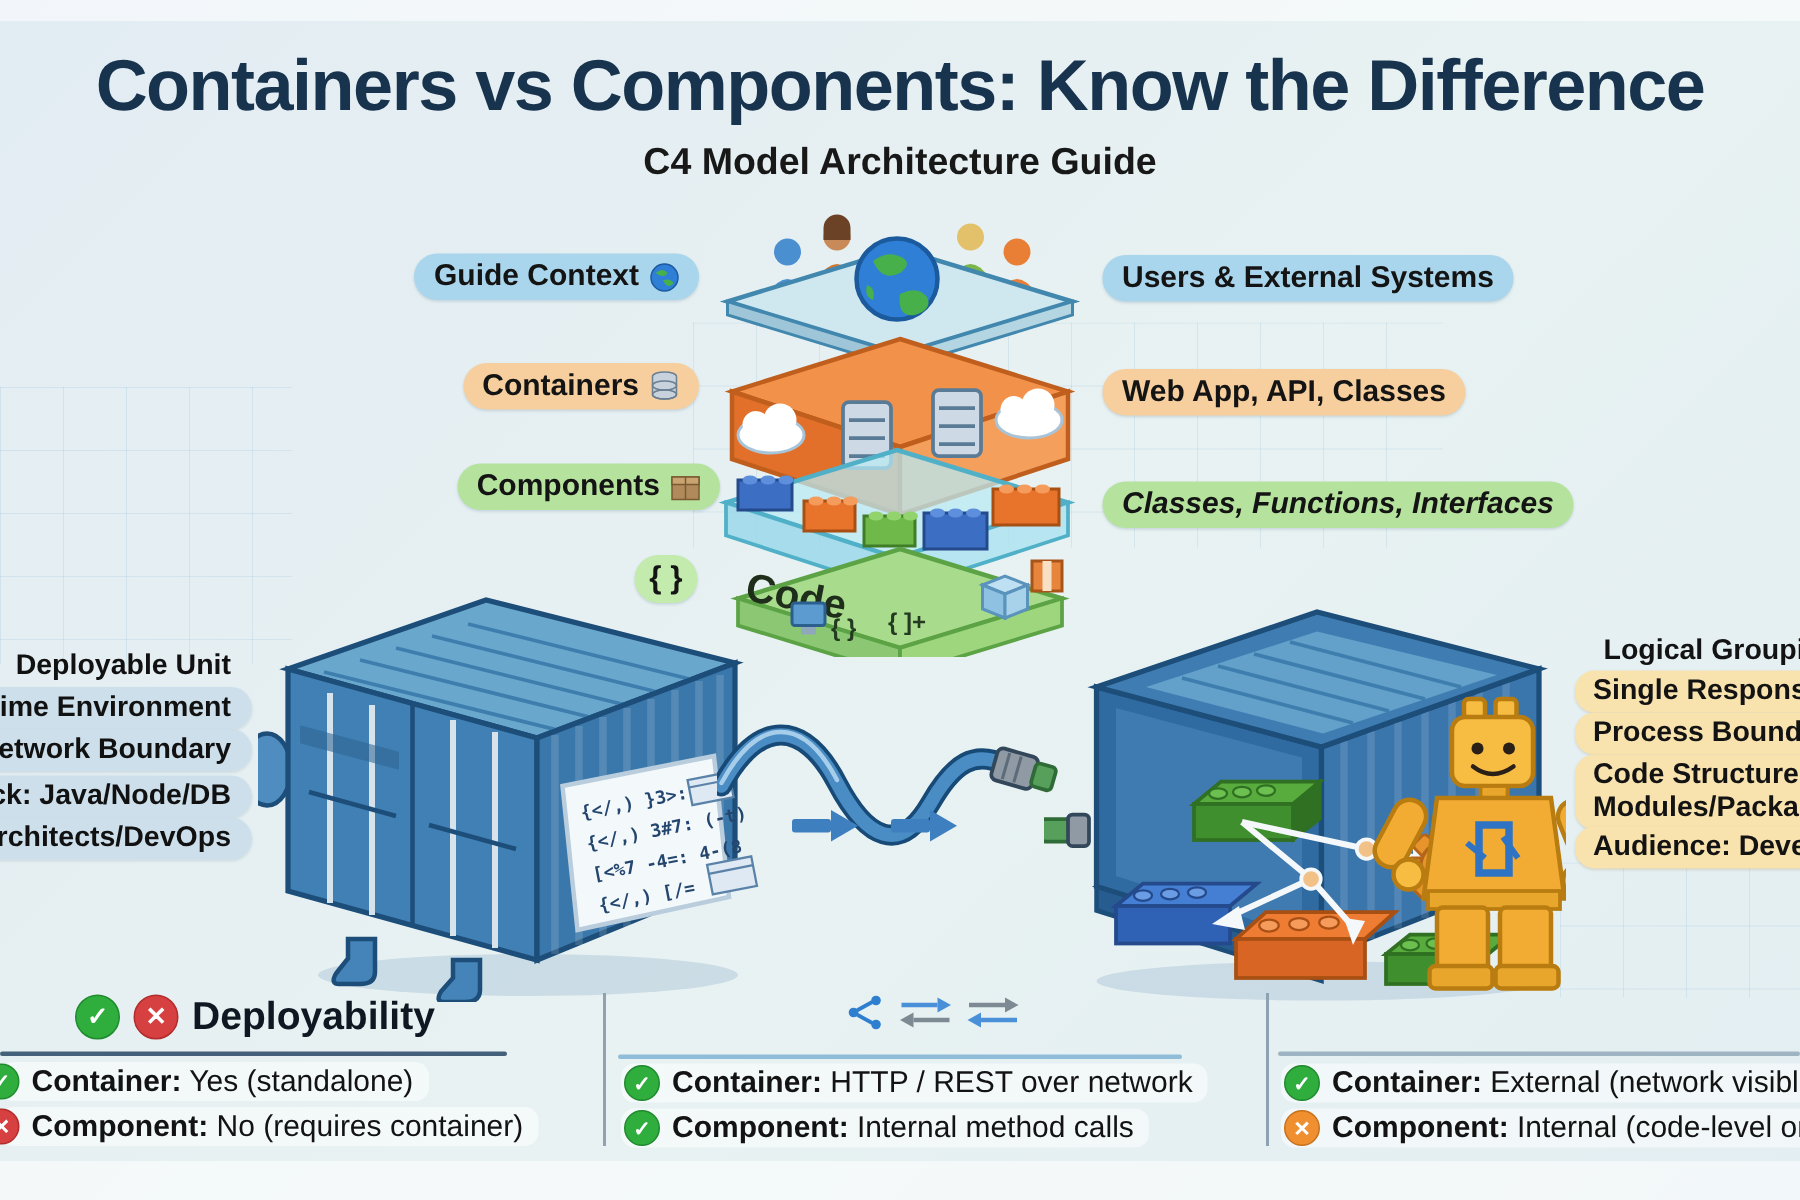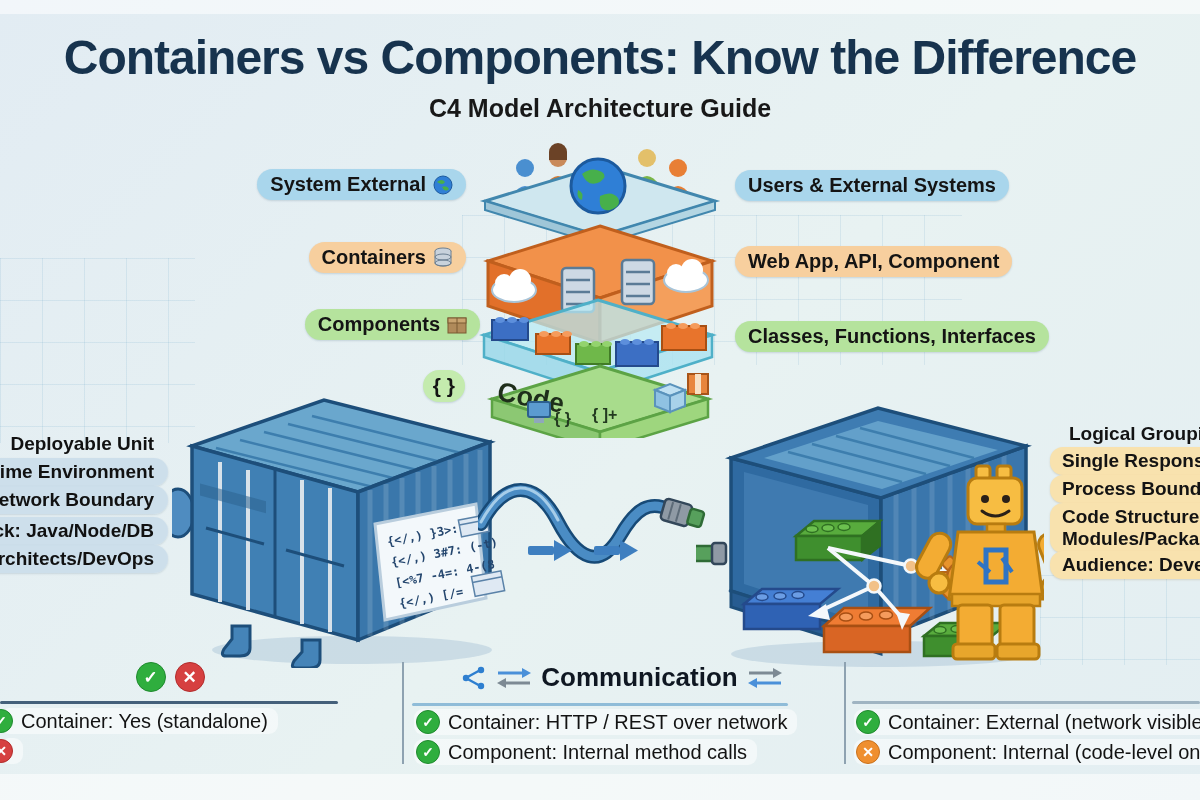--- a/index.html
+++ b/index.html
@@ -37,21 +37,21 @@
   .rlabel.bg{background:#f8e2ae;box-shadow:0 1px 2px rgba(120,90,30,.18);}
   .rlabel .ln{display:block;line-height:22px;}
   
   .cmp-head{position:absolute;display:flex;align-items:center;justify-content:center;gap:9px;
     font-size:26px;font-weight:800;color:#0f1722;white-space:nowrap;}
   .rule{position:absolute;height:3px;border-radius:2px;}
   .vdiv{position:absolute;width:2px;background:#8ea2b1;}
   .cmp-rows{position:absolute;display:flex;flex-direction:column;gap:4px;}
   .cmp-row{display:flex;align-items:center;gap:8px;font-size:20px;color:#131313;
     background:rgba(255,255,255,.5);border-radius:9px;padding:1px 10px 1px 2px;white-space:nowrap;width:max-content;}
-  .cmp-row b{font-weight:400;}
+  .cmp-row b{font-weight:700;}
   .dot{width:22px;height:22px;min-width:22px;border-radius:50%;display:flex;align-items:center;
     justify-content:center;color:#fff;font-size:14px;font-weight:800;line-height:1;}
   .dot.g{background:#2fae3e;border:1px solid #1f8a2e;}
   .dot.r{background:#d64040;border:1px solid #b22c2c;}
   .dot.o{background:#ef8f2f;border:1px solid #c9711b;}
   .dot.cut{margin-left:-13px;}
   .hcirc{width:28px;height:28px;min-width:28px;border-radius:50%;display:flex;align-items:center;
     justify-content:center;color:#fff;font-size:17px;font-weight:800;}
   .hcirc.g{background:#2fae3e;border:1px solid #1f8a2e;}
   .hcirc.r{background:#d64040;border:1px solid #b22c2c;}
@@ -187,21 +187,21 @@
         <polygon points="220,258 235,252 235,268 220,274" fill="#a8d2ea" stroke="#5a93bc" stroke-width="2"></polygon>
       </g>
       <g>
         <rect x="238" y="236" width="20" height="20" fill="#e8853c" stroke="#a85418" stroke-width="2"></rect>
         <rect x="245" y="236" width="6" height="20" fill="#f7e0c4"></rect>
       </g>
     </g>
   </svg>
 
   <div class="pill blue" style="top:169px;right:734px;">
-    <span>System External</span>
+    <span>Guide Context</span>
     <svg width="20" height="20" viewBox="0 0 20 20">
       <circle cx="10" cy="10" r="9" fill="#2f7fd6" stroke="#1c5a9e"></circle>
       <path d="M4,7 q5,-4 8,0 q-2,4 -8,0z M9,12 q5,-2 7,2 q-4,4 -7,-2z" fill="#47b04b"></path>
     </svg>
   </div>
   <div class="pill orange" style="top:242px;right:734px;">
     <span>Containers</span>
     <svg width="20" height="22" viewBox="0 0 20 22">
       <ellipse cx="10" cy="4" rx="8" ry="3" fill="#c8d2dc" stroke="#6b7f92"></ellipse>
       <path d="M2,4 v12 a8,3 0 0 0 16,0 v-12" fill="#c8d2dc" stroke="#6b7f92"></path>
@@ -218,23 +218,23 @@
     </svg>
   </div>
   <div class="pill green2" style="top:370px;right:735px;padding:4px 10px;font-size:21px;">
     <span>{ }</span>
   </div>
 
   <div class="pill blue rpill" style="top:170px;justify-content:flex-end;">
     <span>Users &amp; External Systems</span>
   </div>
   <div class="pill orange rpill" style="top:246px;">
-    <span>Web App, API, Component</span>
-  </div>
-  <div class="pill green rpill" style="top:321px;">
+    <span>Web App, API, Classes</span>
+  </div>
+  <div class="pill green rpill" style="top:321px;font-style:italic;">
     <span>Classes, Functions, Interfaces</span>
   </div>
 
   <svg style="position:absolute;left:172px;top:388px;" width="335" height="280" viewBox="0 0 335 280">
     <ellipse cx="180" cy="262" rx="140" ry="14" fill="rgba(150,180,205,0.35)"></ellipse>
     <ellipse cx="6" cy="125" rx="16" ry="24" fill="#4f8cc0" stroke="#1d4e7a" stroke-width="3"></ellipse>
 
     <polygon points="20,58 152,12 318,54 186,104" fill="#6aa7cd" stroke="#1d4e7a" stroke-width="3.5"></polygon>
     <g stroke="#3d7eae" stroke-width="2.5">
       <line x1="44" y1="60" x2="205" y2="100"></line>
@@ -445,48 +445,49 @@
   <div class="rlabel bg" style="top:475px;">Process Boundary</div>
   <div class="rlabel bg" style="top:503px;">
     <span class="ln">Code Structure:</span>
     <span class="ln">Modules/Package</span>
   </div>
   <div class="rlabel bg" style="top:551px;">Audience: Develop</div>
 
   <div class="cmp-head" style="left:0;top:662px;width:340px;">
     <span class="hcirc g">✓</span>
     <span class="hcirc r">✕</span>
+    <span>Deployability</span>
   </div>
   <div class="rule" style="left:0;top:701px;width:338px;background:#44607a;"></div>
   <div class="cmp-rows" style="left:0;top:708px;">
     <div class="cmp-row">
       <span class="dot g cut">✓</span>
       <span><b>Container:</b> <span>Yes (standalone)</span></span>
     </div>
     <div class="cmp-row">
       <span class="dot r cut">✕</span>
+      <span><b>Component:</b> <span>No (requires container)</span></span>
     </div>
   </div>
 
   <div class="vdiv" style="left:402px;top:662px;height:102px;"></div>
 
   <div class="cmp-head" style="left:412px;top:662px;width:420px;">
     <svg width="26" height="26" viewBox="0 0 26 26">
       <path d="M7.5,11.5 L17.5,6 M7.5,14.5 L17.5,20" stroke="#2e7fd0" stroke-width="2.5" fill="none"></path>
       <circle cx="5" cy="13" r="3.2" fill="#2e7fd0"></circle>
         <circle cx="20" cy="5" r="3.2" fill="#2e7fd0"></circle>
         <circle cx="20" cy="21" r="3.2" fill="#2e7fd0"></circle>
     </svg>
     <svg width="36" height="22" viewBox="0 0 36 22">
       <line x1="2" y1="6" x2="26" y2="6" stroke="#4a90d9" stroke-width="3"></line>
         <polygon points="26,1 35,6 26,11" fill="#4a90d9"></polygon>
       <line x1="10" y1="16" x2="34" y2="16" stroke="#7d8a94" stroke-width="3"></line>
         <polygon points="10,11 1,16 10,21" fill="#7d8a94"></polygon>
     </svg>
-    <span>Communication</span>
     <svg width="36" height="22" viewBox="0 0 36 22">
       <line x1="2" y1="6" x2="26" y2="6" stroke="#7d8a94" stroke-width="3"></line>
         <polygon points="26,1 35,6 26,11" fill="#7d8a94"></polygon>
       <line x1="10" y1="16" x2="34" y2="16" stroke="#4a90d9" stroke-width="3"></line>
         <polygon points="10,11 1,16 10,21" fill="#4a90d9"></polygon>
     </svg>
   </div>
   <div class="rule" style="left:412px;top:703px;width:376px;background:#8fbcd8;"></div>
   <div class="cmp-rows" style="left:414px;top:709px;">
     <div class="cmp-row">

